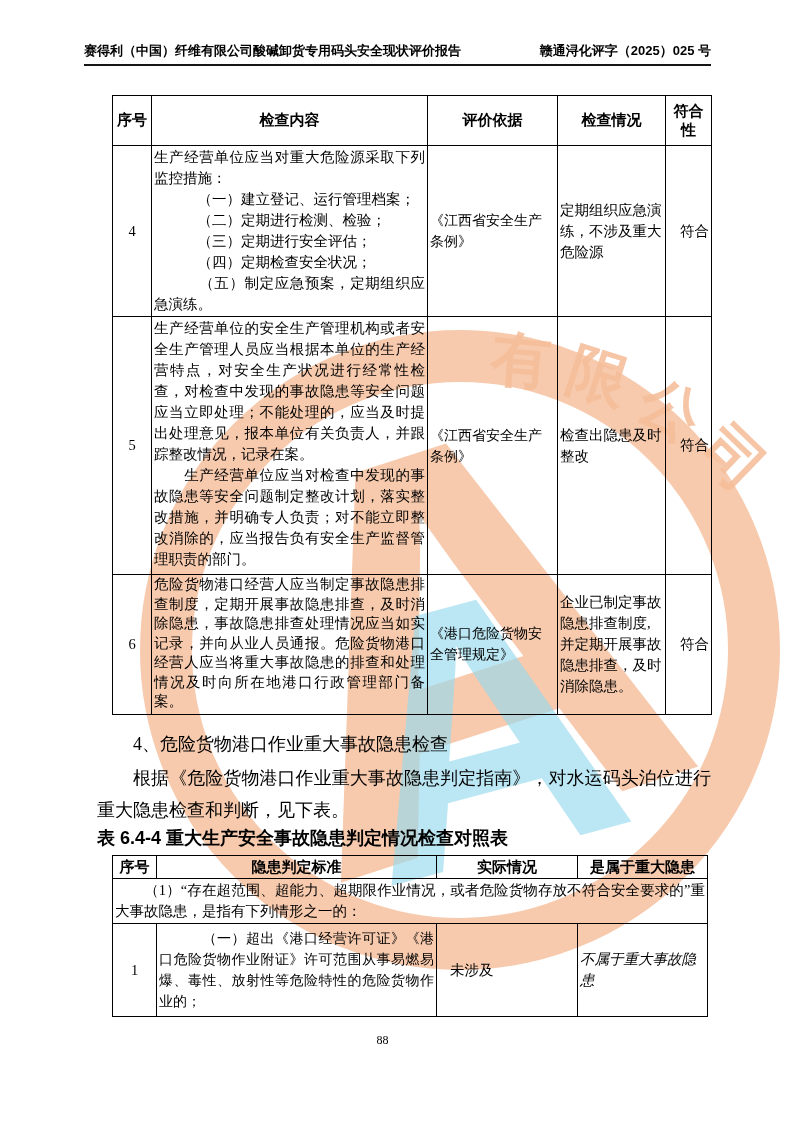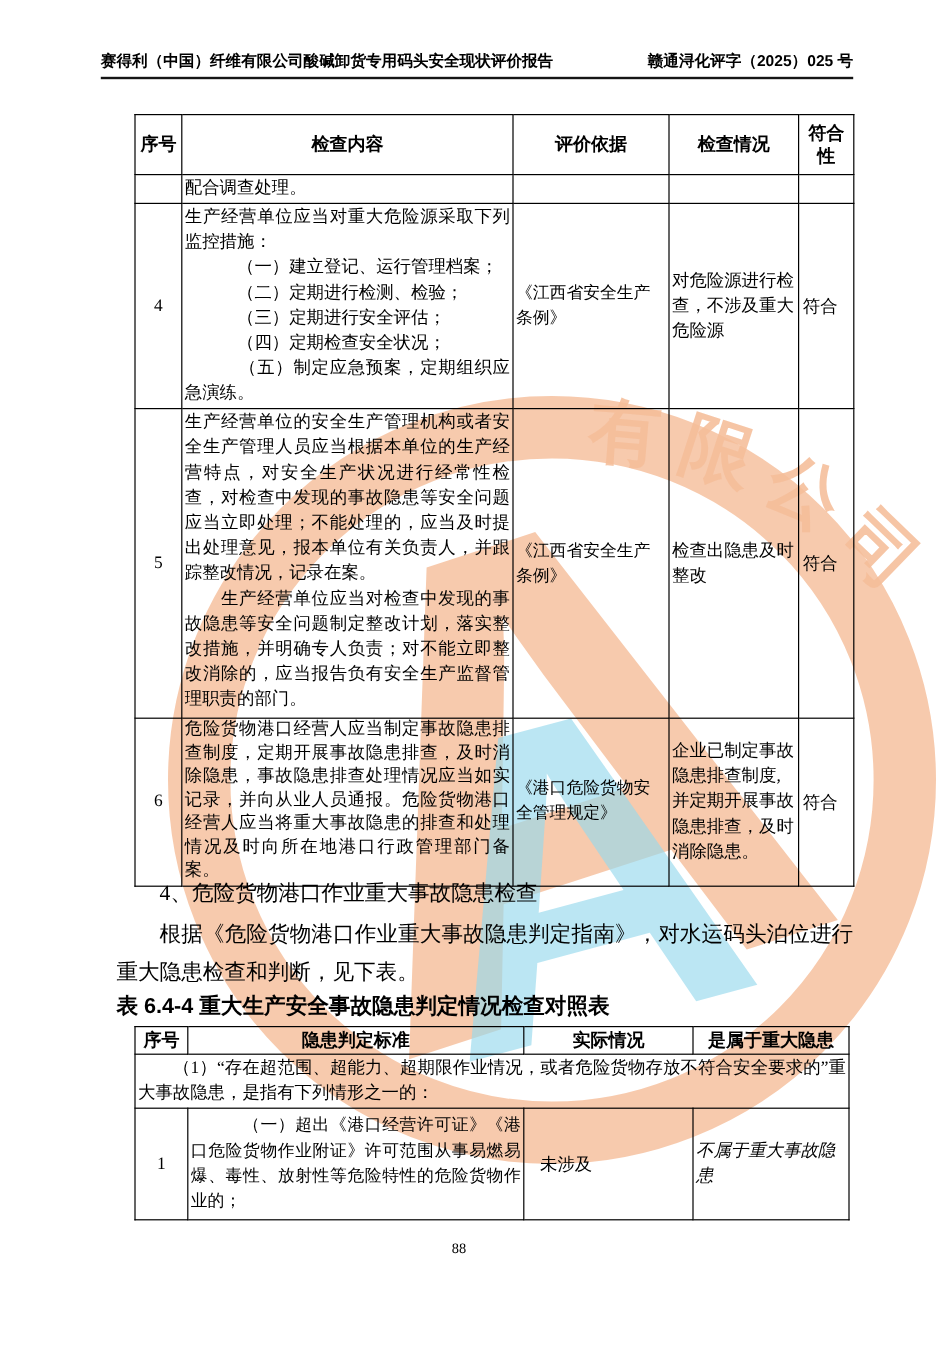--- a/index.html
+++ b/index.html
@@ -24,21 +24,21 @@
     font-weight:bold;font-size:15px;text-align:center;vertical-align:middle;
   }
   .t1{position:absolute;left:112px;top:95px;font-size:14.5px;border:1px solid #000;}
   .t2{position:absolute;left:112px;top:855px;font-size:14.5px;border:1px solid #000;}
   .pre{white-space:pre-wrap;line-height:21px;text-align:justify;}
   .tight{line-height:19.5px;font-family:Liberation Mono, monospace;}
   .c-no{text-align:center;vertical-align:middle;}
   .c-content{vertical-align:top;}
   .c-basis{vertical-align:middle;font-size:14px;line-height:21px;}
   .c-sit{vertical-align:middle;line-height:21px;}
-  .c-conf{vertical-align:middle;text-align:left;padding-left:3px;}
+  .c-conf{vertical-align:middle;text-align:right;padding-left:3px;}
   .c-std{vertical-align:middle;font-size:14px;}
   .c-actual{vertical-align:middle;padding-left:13px;}
   .c-major{vertical-align:middle;line-height:21px;font-style:italic;}
   .merged-cell{vertical-align:middle;}
   .h50{height:50px}.h23{height:23px}.h167{height:167px}.h258{height:258px}
   .h121{height:121px}.h47{height:31px}.h93{height:93px}
   
   .sec-heading{position:absolute;left:133px;top:732px;font-size:18px;}
   .sec-para{position:absolute;left:97px;top:762px;width:614px;font-size:18px;
             line-height:32px;text-indent:36px;text-align:justify;}
@@ -94,37 +94,30 @@
         <col style="width:46px">
     </colgroup>
     <tbody>
         <tr class="h50">
       <th>序号</th>
       <th>检查内容</th>
       <th>评价依据</th>
       <th>检查情况</th>
       <th>符合性</th>
     </tr>
-    <tr class="h23">
-      <td class="c-no"></td>
-      <td class="c-content pre">配合调查处理。</td>
-      <td class="c-basis"></td>
-      <td class="c-sit"></td>
-      <td class="c-conf"></td>
-    </tr>
     <tr class="h167">
       <td class="c-no">4</td>
       <td class="c-content pre">生产经营单位应当对重大危险源采取下列监控措施：
 　　　（一）建立登记、运行管理档案；
 　　　（二）定期进行检测、检验；
 　　　（三）定期进行安全评估；
 　　　（四）定期检查安全状况；
 　　　（五）制定应急预案，定期组织应急演练。</td>
       <td class="c-basis">《江西省安全生产条例》</td>
-      <td class="c-sit">对危险源进行检查，不涉及重大危险源</td>
+      <td class="c-sit">定期组织应急演练，不涉及重大危险源</td>
       <td class="c-conf">符合</td>
     </tr>
     <tr class="h258">
       <td class="c-no">5</td>
       <td class="c-content pre">生产经营单位的安全生产管理机构或者安全生产管理人员应当根据本单位的生产经营特点，对安全生产状况进行经常性检查，对检查中发现的事故隐患等安全问题应当立即处理；不能处理的，应当及时提出处理意见，报本单位有关负责人，并跟踪整改情况，记录在案。
 　　生产经营单位应当对检查中发现的事故隐患等安全问题制定整改计划，落实整改措施，并明确专人负责；对不能立即整改消除的，应当报告负有安全生产监督管理职责的部门。</td>
       <td class="c-basis">《江西省安全生产条例》</td>
       <td class="c-sit">检查出隐患及时整改</td>
       <td class="c-conf">符合</td>
     </tr>

